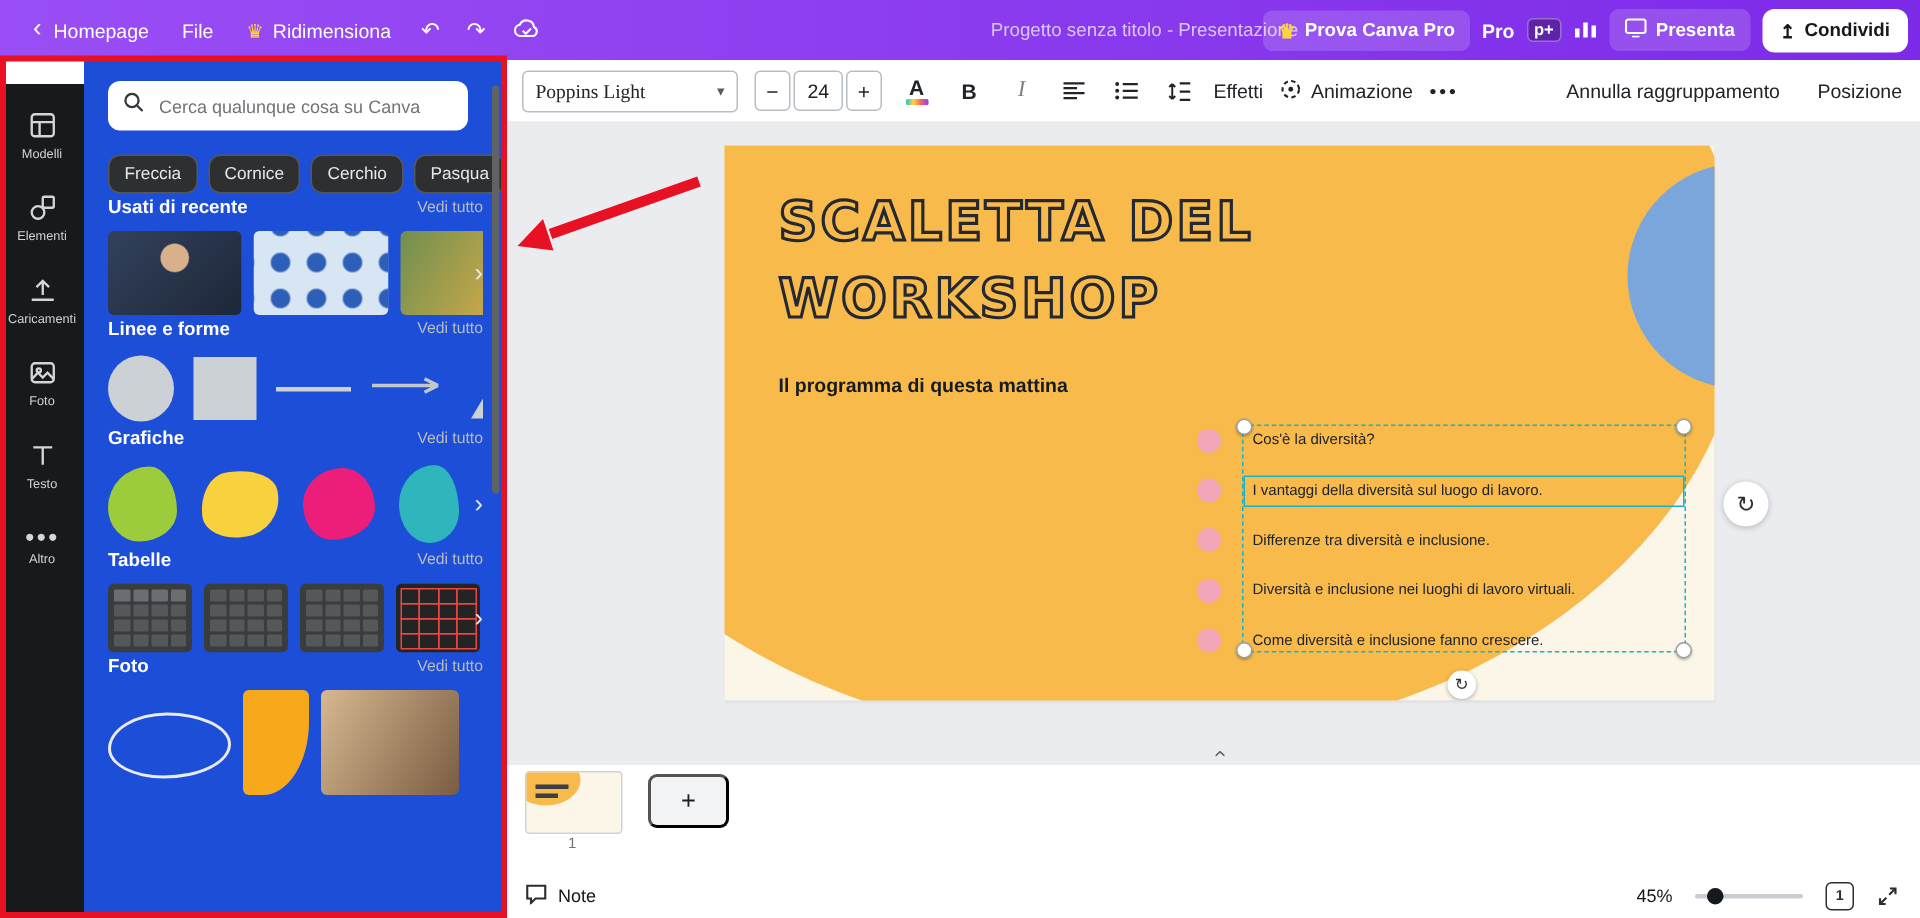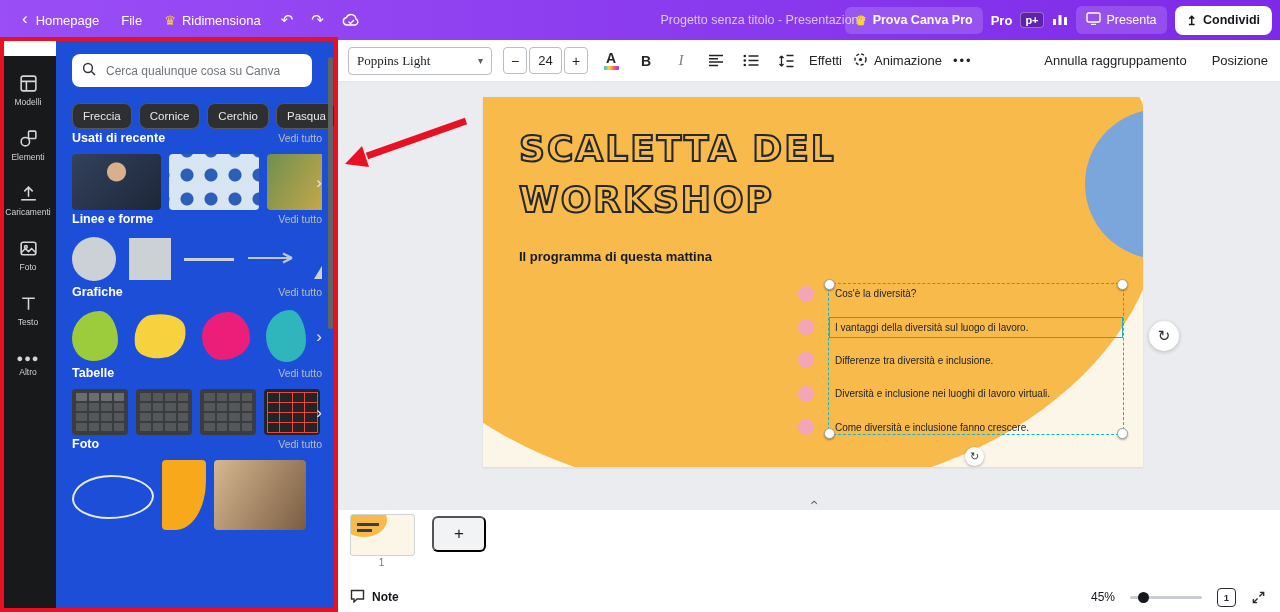--- a/index.html
+++ b/index.html
@@ -9,21 +9,21 @@
   
   .topbar{position:absolute;left:0;top:0;width:100%;height:40px;background:linear-gradient(90deg,#9a4ef5,#7d2ae8);display:flex;align-items:center;color:#fff;font-size:13px;padding:0 10px;box-sizing:border-box;gap:2px;z-index:5;}
   .tb-item{display:flex;align-items:center;gap:6px;padding:6px 10px;border-radius:6px;white-space:nowrap;cursor:pointer;}
   .tb-back{font-size:17px;padding:2px 2px 4px 2px;}
   .tb-icon{background:none;border:none;color:#fff;font-size:15px;padding:4px 8px;border-radius:6px;cursor:pointer;}
   .crown{color:#ffd43b;font-size:13px;}
   .tb-title{position:absolute;left:763px;transform:translateX(-50%);color:#d9c6fa;font-size:12.5px;white-space:nowrap;}
   .tb-right{position:absolute;right:8px;display:flex;align-items:center;gap:8px;}
   .btn-trypro{display:flex;align-items:center;gap:6px;background:rgba(255,255,255,.16);border-radius:6px;padding:6px 10px;font-weight:bold;font-size:12.5px;}
   .pro-badge{background:rgba(0,0,0,.28);border:1px solid rgba(255,255,255,.35);border-radius:4px;padding:1px 4px;font-size:11px;font-weight:bold;}
-  .btn-present{display:flex;align-items:center;gap:6px;background:rgba(255,255,255,.16);border-radius:6px;padding:6px 10px;font-weight:normal;font-size:12.5px;}
+  .btn-present{display:flex;align-items:center;gap:6px;background:rgba(255,255,255,.16);border-radius:6px;padding:6px 10px;font-weight:bold;font-size:12.5px;}
   .btn-share{display:flex;align-items:center;gap:6px;background:#fff;color:#15181d;border-radius:8px;padding:7px 12px;font-weight:bold;font-size:12.5px;}
 
   
   .rail{position:absolute;left:0;top:56px;width:56px;height:572px;background:#18191b;display:flex;flex-direction:column;align-items:center;padding-top:6px;box-sizing:border-box;z-index:3;}
   .rail-item{width:56px;height:55px;display:flex;flex-direction:column;align-items:center;justify-content:center;gap:3px;color:#cfd3d6;font-size:8.5px;cursor:pointer;}
   .rail-item svg{stroke:#d2d6d9;fill:none;stroke-width:1.5;}
   .rail-dots{letter-spacing:1px;font-size:11px;color:#d2d6d9;}
 
   
   .panel{position:absolute;left:56px;top:40px;width:280px;height:572px;background:#1d4ed8;color:#fff;box-sizing:border-box;padding:14px 14px 0 16px;overflow:hidden;z-index:3;}
@@ -102,21 +102,21 @@
 
   
   .bottom{position:absolute;left:336px;top:512px;width:944px;height:100px;background:#fff;z-index:1;}
   .thumb{position:absolute;left:14px;top:2px;width:63px;height:40px;border:1px solid #cfd3d8;border-radius:3px;background:#fcf6e8;overflow:hidden;cursor:pointer;}
   .mini-blob{position:absolute;left:-10px;top:-12px;width:46px;height:34px;border-radius:50%;background:#f7ba4b;}
   .mini-line{position:absolute;left:6px;top:8px;width:22px;height:3px;background:#3a3e46;}
   .mini-line2{position:absolute;left:6px;top:14px;width:15px;height:3px;background:#3a3e46;}
   .thumb-num{position:absolute;left:14px;top:45px;width:63px;text-align:center;font-size:10px;color:#70757a;}
   .addpage{position:absolute;left:96px;top:4px;width:54px;height:36px;background:#f2f3f5;border-radius:6px;display:flex;align-items:center;justify-content:center;font-size:17px;color:#1c1f24;cursor:pointer;}
   .status{position:absolute;left:0;right:0;bottom:0;height:30px;display:flex;align-items:center;font-size:12px;color:#14171c;padding:0 14px;box-sizing:border-box;}
-  .note{display:flex;align-items:center;gap:7px;font-weight:bold;cursor:pointer;justify-content:center;}
+  .note{display:flex;align-items:center;gap:7px;font-weight:normal;cursor:pointer;justify-content:center;}
   .status-right{margin-left:auto;display:flex;align-items:center;gap:15px;}
   .zoom-val{cursor:pointer;}
   .track{width:72px;height:3px;background:#c9ccd1;border-radius:2px;position:relative;cursor:pointer;}
   .knob{position:absolute;left:8px;top:-4px;width:11px;height:11px;background:#15181d;border-radius:50%;cursor:grab;}
   .pagebadge{width:17px;height:17px;border:1.6px solid #2a2e33;border-radius:4px;display:flex;align-items:center;justify-content:center;font-size:9.5px;font-weight:bold;color:#2a2e33;cursor:pointer;}
   .fs-icon{cursor:pointer;display:flex;}
 
   
   .annot-box{position:absolute;left:0;top:37px;width:338px;height:575px;border:4px solid #e81123;box-sizing:border-box;pointer-events:none;z-index:50;}
   .annot-arrow{position:absolute;left:0;top:0;pointer-events:none;z-index:51;}

